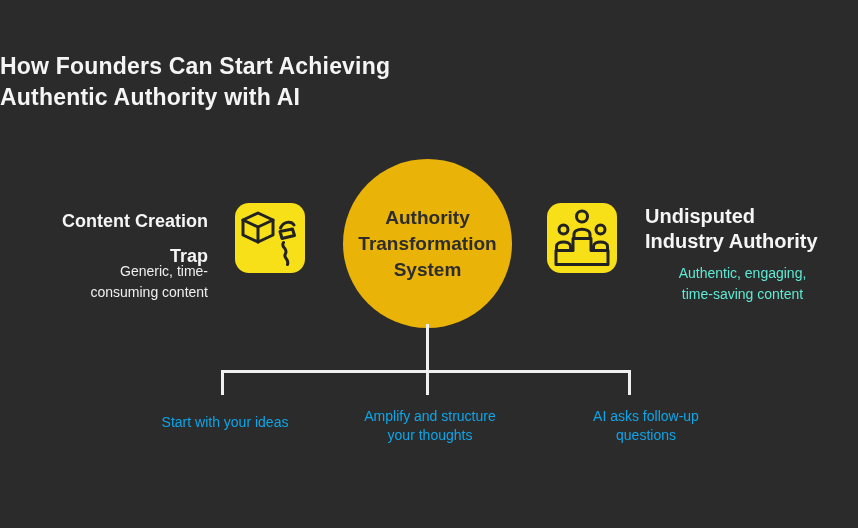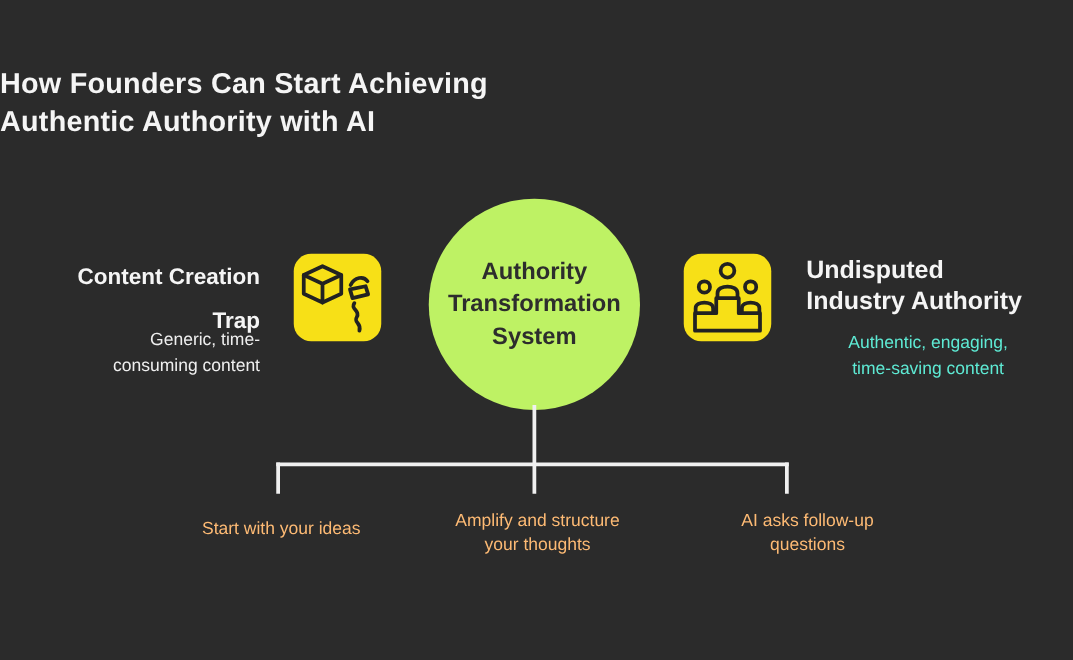--- a/index.html
+++ b/index.html
@@ -50,21 +50,21 @@
   }
   .icon-box-left { left: 235px; top: 203px; }
   .icon-box-right { left: 547px; top: 203px; }
   .icon-box svg { display: block; }
 
   .circle {
     position: absolute;
     left: 343px; top: 159px;
     width: 169px; height: 169px;
     border-radius: 50%;
-    background: #bef264;
+    background: #eab308;
     display: flex; align-items: center; justify-content: center;
   }
   .circle-label {
     width: 160px;
     text-align: center;
     font-size: 19px; line-height: 26px; font-weight: 700;
     color: #2D2D2D;
   }
 
   .right-heading {
@@ -85,21 +85,21 @@
   .line { position: absolute; background: #F0F0F0; }
   .line-v-main   { left: 426px; top: 324px; width: 3px; height: 71px; }
   .line-h        { left: 221px; top: 370px; width: 410px; height: 3px; }
   .line-tick-l   { left: 221px; top: 370px; width: 3px; height: 25px; }
   .line-tick-r   { left: 628px; top: 370px; width: 3px; height: 25px; }
 
   .branch-label {
     position: absolute;
     text-align: center;
     font-size: 14px; line-height: 19px; font-weight: 400;
-    color: #fdba74;
+    color: #0ea5e9;
   }
   .branch-1 { left: 145px; top: 413px; width: 160px; }
   .branch-2 { left: 347px; top: 407px; width: 166px; }
   .branch-3 { left: 563px; top: 407px; width: 166px; }
 </style>
 </head>
 <body>
 
 <div class="canvas">
 

